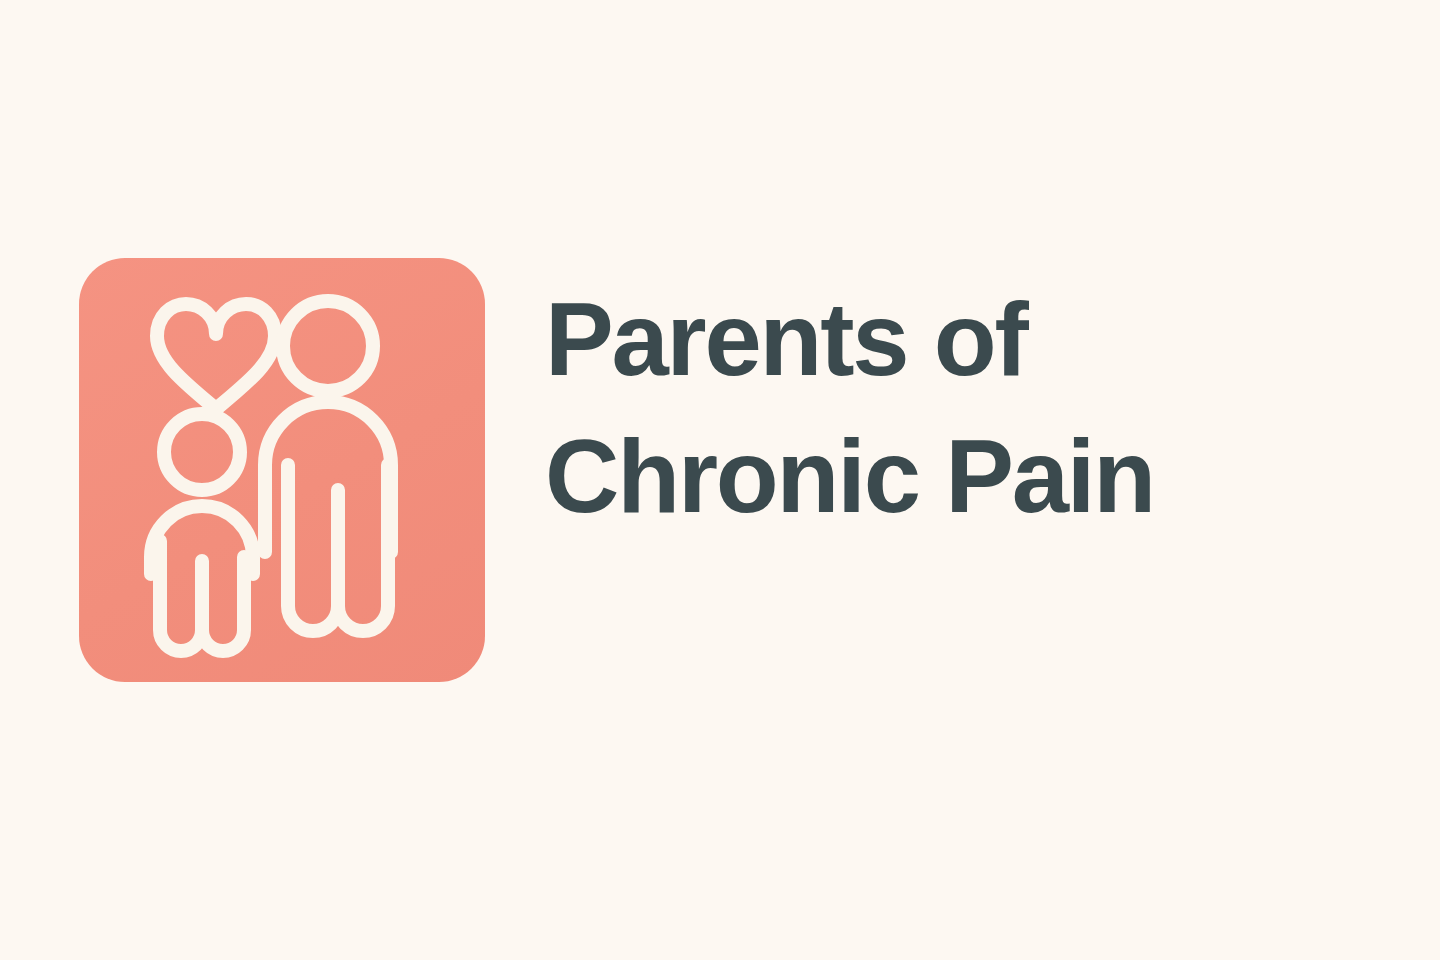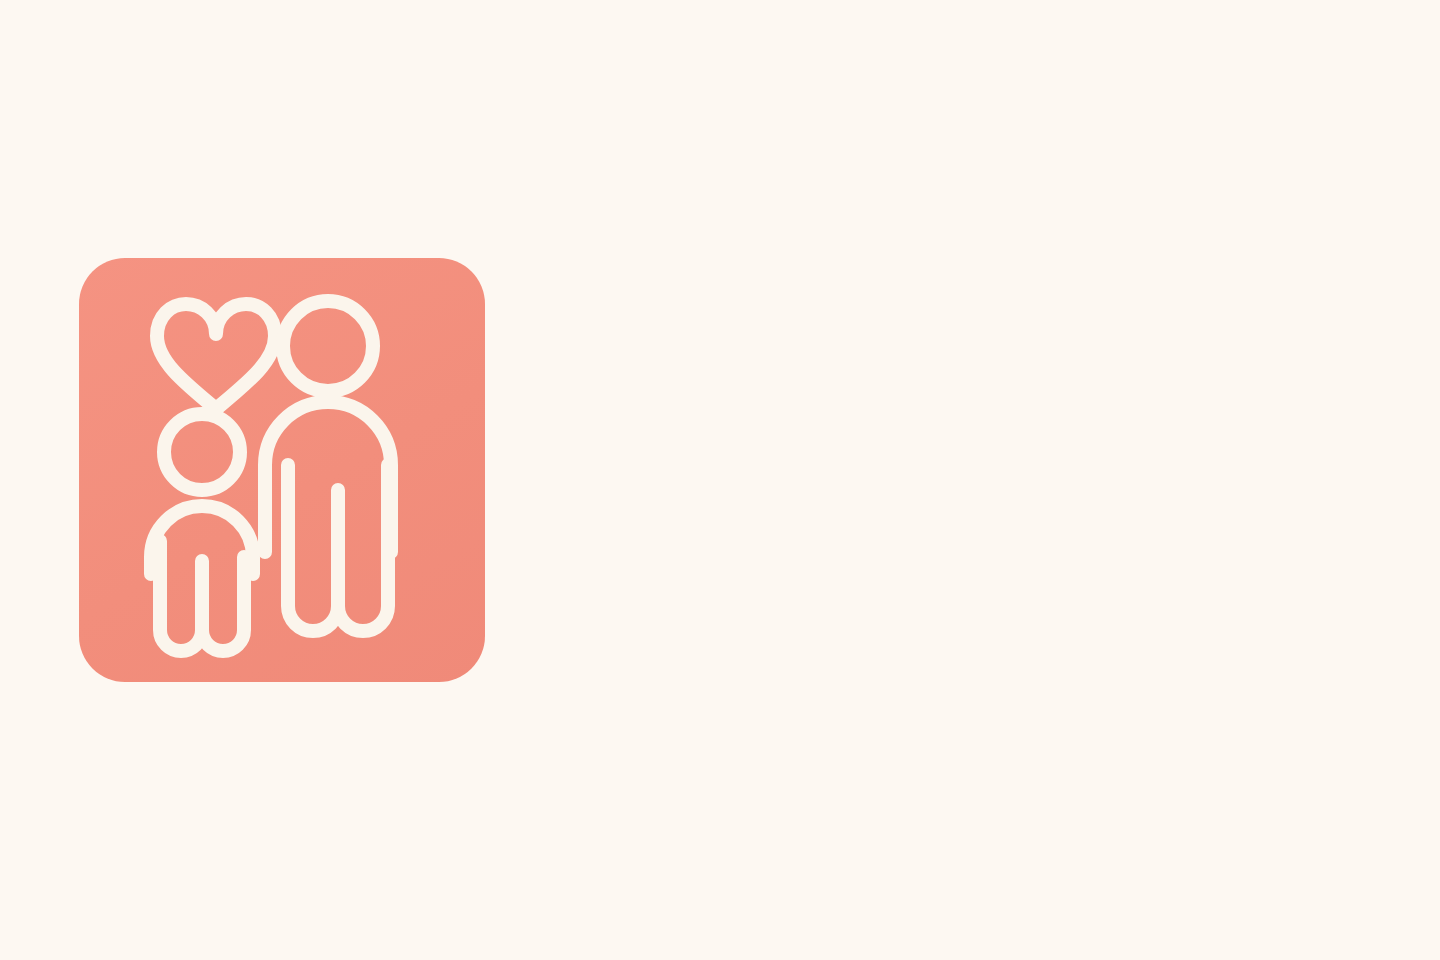--- a/index.html
+++ b/index.html
@@ -105,15 +105,17 @@
                  A 21 21 0 0 0 135 372
                  L 135 303
                  L 135 372
                  A 21 21 0 0 0 177 372
                  L 177 299" transform="translate(-12,0)"></path>
       </g>
     </svg>
   </div>
 
   <h1 id="headline">
+    <span class="hl-line">Parents of</span>
+    <span class="hl-line">Chronic Pain</span>
   </h1>
 
 </div>
 
 </body></html>

